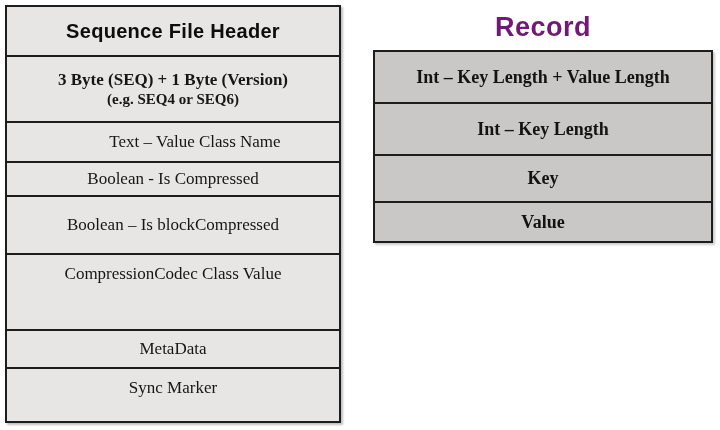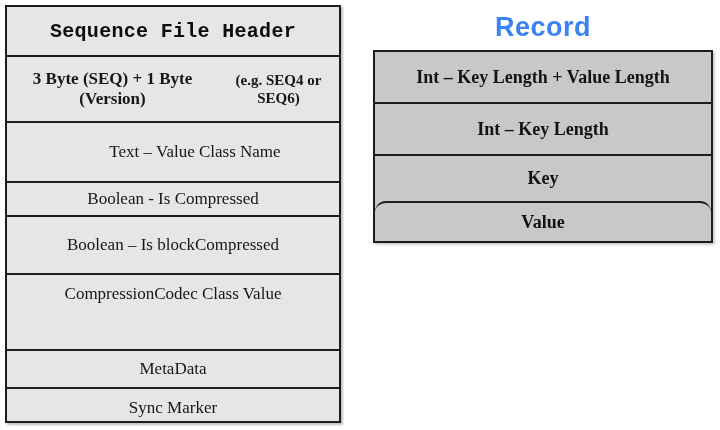--- a/index.html
+++ b/index.html
@@ -36,58 +36,57 @@
     border-top: 2px solid #1d1d1d;
     font-family: "Liberation Serif", serif;
     font-size: 17px;
     color: #161616;
     text-align: center;
   }
   .seq-row.first { border-top: none; }
 
   .seq-row.title-row {
     height: 48px;
-    font-family: Liberation Mono, monospace;
+    font-family: Liberation Sans, sans-serif;
     font-weight: bold;
     font-size: 20px;
     letter-spacing: 0.3px;
     color: #0d0d0d;
   }
   .seq-row.r0 {
     height: 66px;
-    flex-direction: row;
+    flex-direction: column;
     font-weight: bold;
     line-height: 1.15;
-    justify-content: flex-end;
   }
   .seq-row.r0 .sub {
     font-size: 15px;
     font-weight: bold;
     margin-top: 1px;
   }
   .seq-row.r1 { height: 47px; }
-  .seq-row.r2 { height: 60px; padding-left: 44px; }
+  .seq-row.r2 { height: 40px; padding-left: 44px; }
   .seq-row.r3 { height: 34px; text-align: center; }
   .seq-row.r4 { height: 58px; }
   .seq-row.r5 { height: 40px; }
   .seq-row.r6 { height: 38px; margin-top: 36px; }
   .seq-row.r7 { height: 40px; }
 
   
   .record-title {
     position: absolute;
     left: 373px;
     top: 12px;
     width: 340px;
     text-align: center;
     font-family: "Liberation Sans", sans-serif;
     font-weight: bold;
     font-size: 27px;
     letter-spacing: 0.5px;
-    color: #3b82f6;
+    color: #701a75;
   }
   .record-table {
     position: absolute;
     left: 373px;
     top: 50px;
     width: 340px;
     height: 193px;
     box-sizing: border-box;
     background: #c9c8c6;
     border: 2px solid #1d1d1d;
@@ -102,21 +101,21 @@
     font-family: "Liberation Serif", serif;
     font-weight: bold;
     font-size: 18px;
     color: #131313;
     text-align: center;
   }
   .rec-row.first { border-top: none; }
   .rec-row.k0 { height: 50px; border-radius: 12px; }
   .rec-row.k1 { height: 52px; }
   .rec-row.k2 { height: 47px; }
-  .rec-row.k3 { height: 40px; border-radius: 11px; }
+  .rec-row.k3 { height: 40px; }
 </style>
 </head>
 <body>
 
 <div class="canvas">
 
   <div class="seq-table">
     <div class="seq-row title-row first">Sequence File Header</div>
 
     <div class="seq-row r0">

